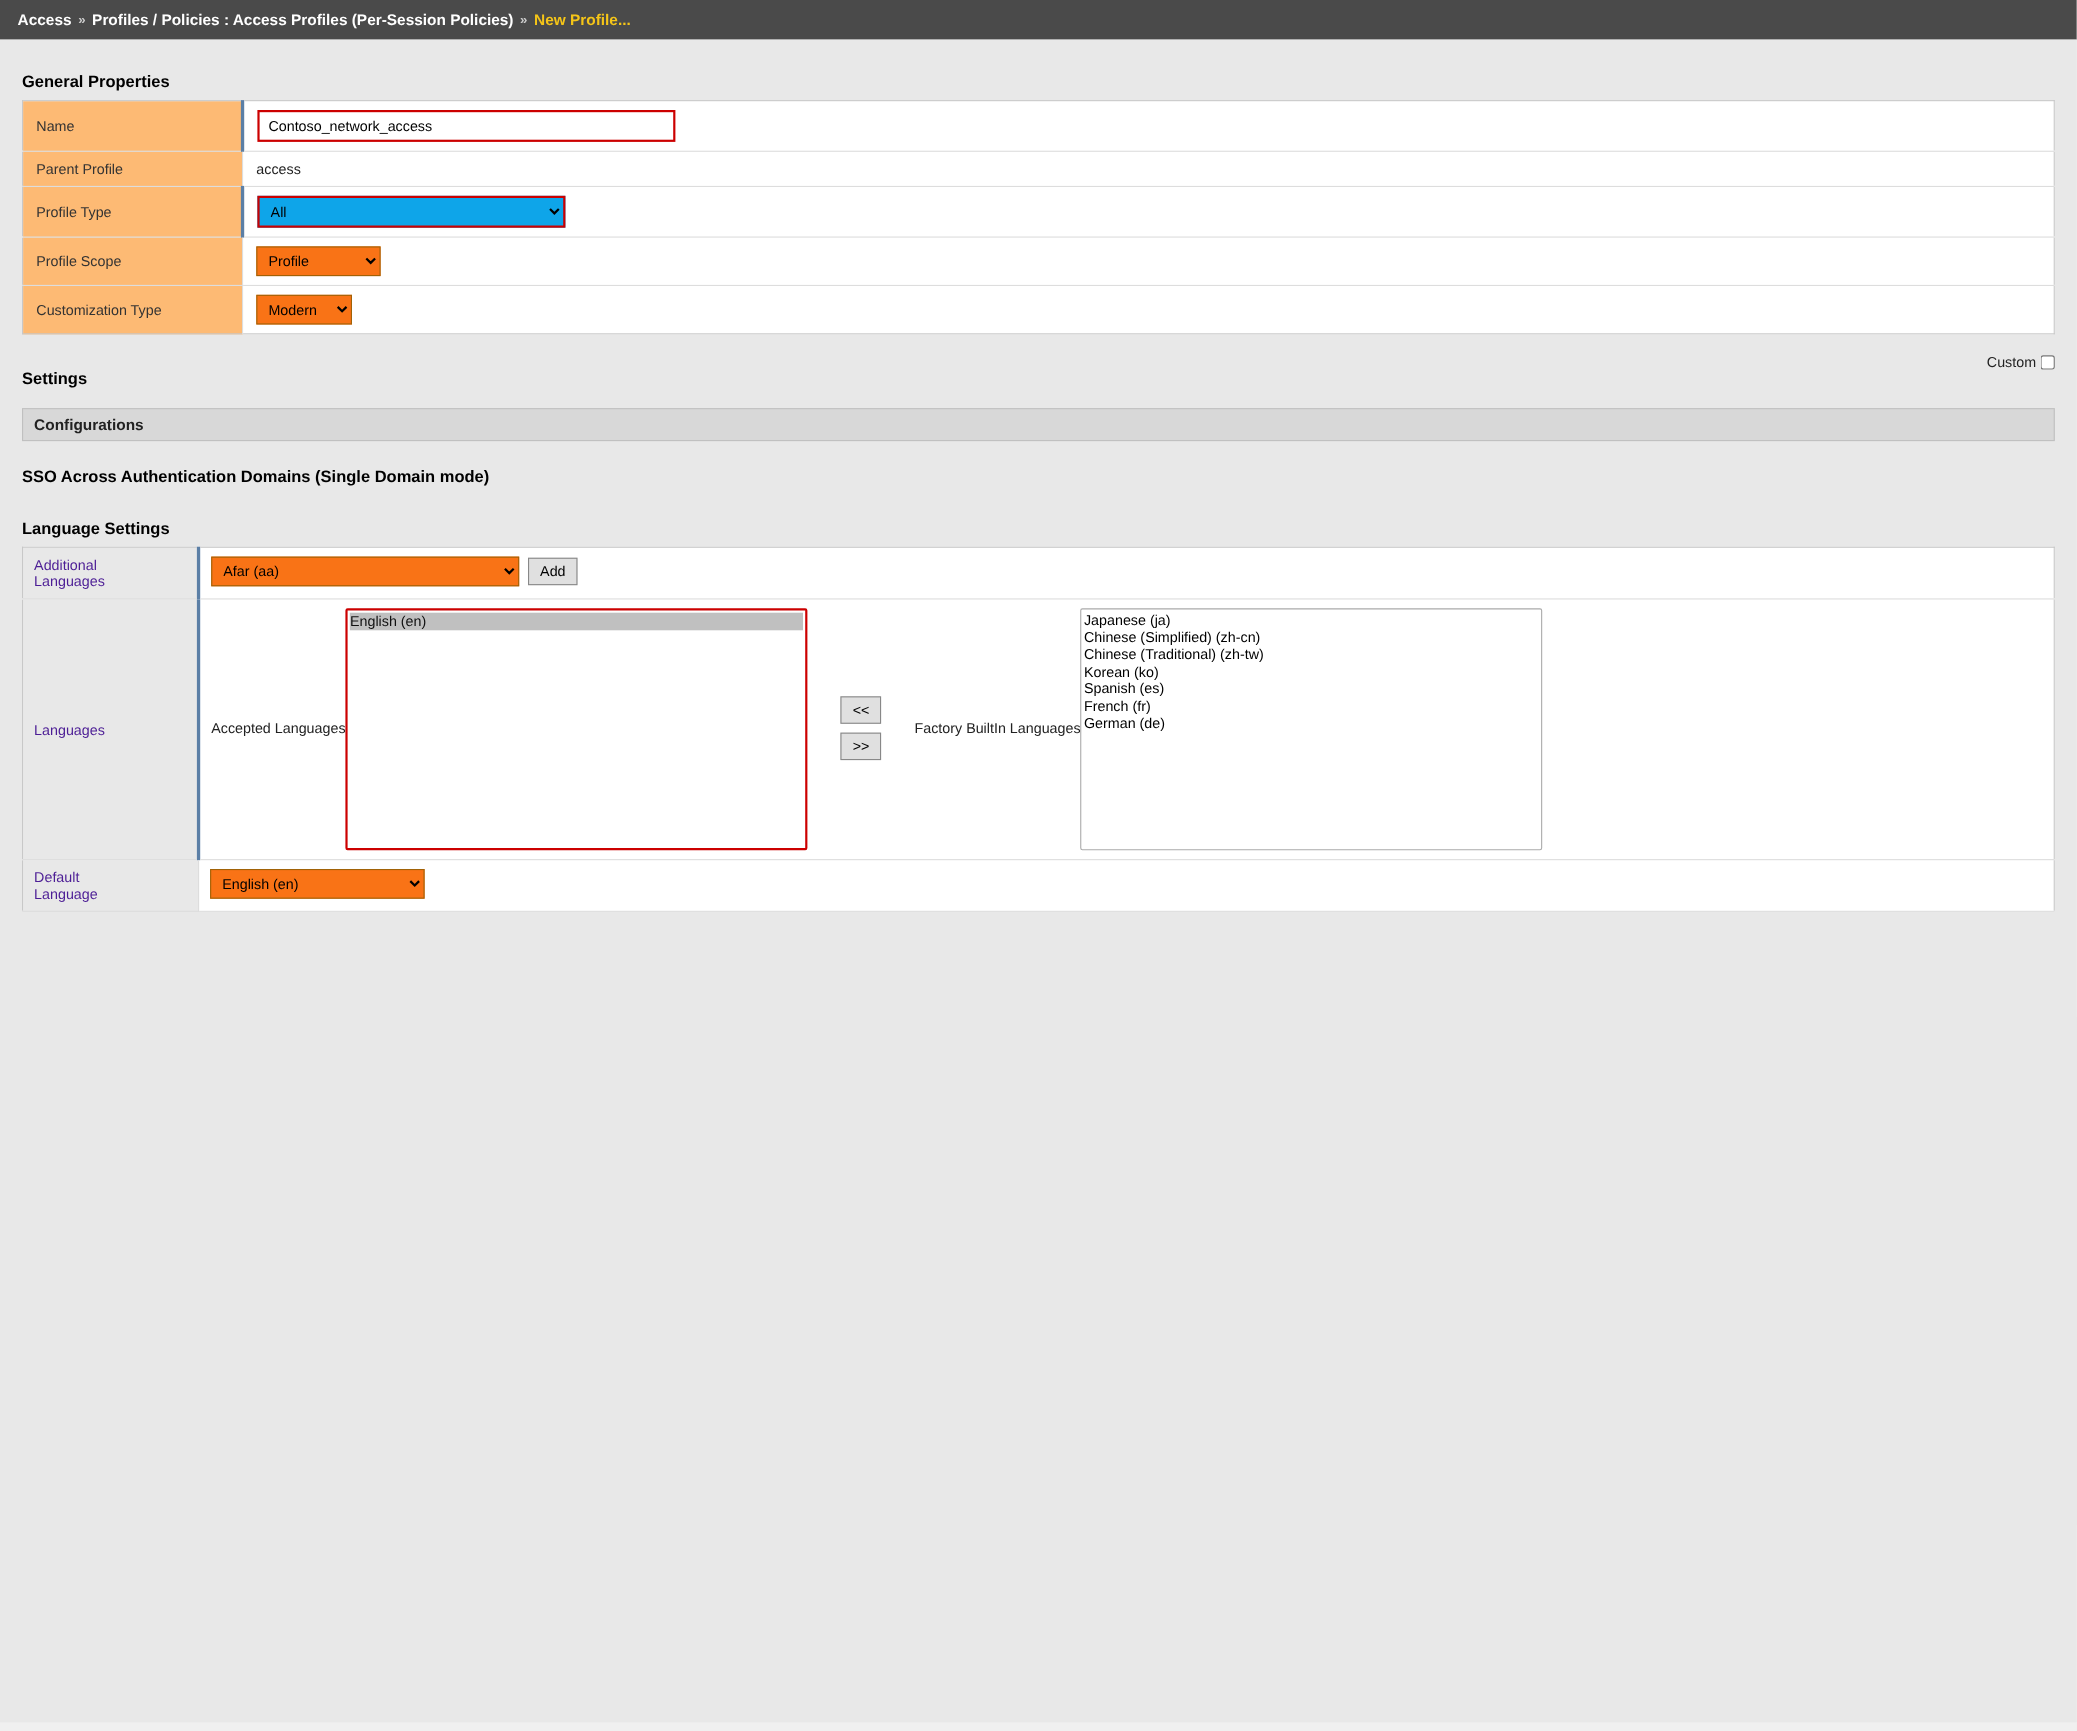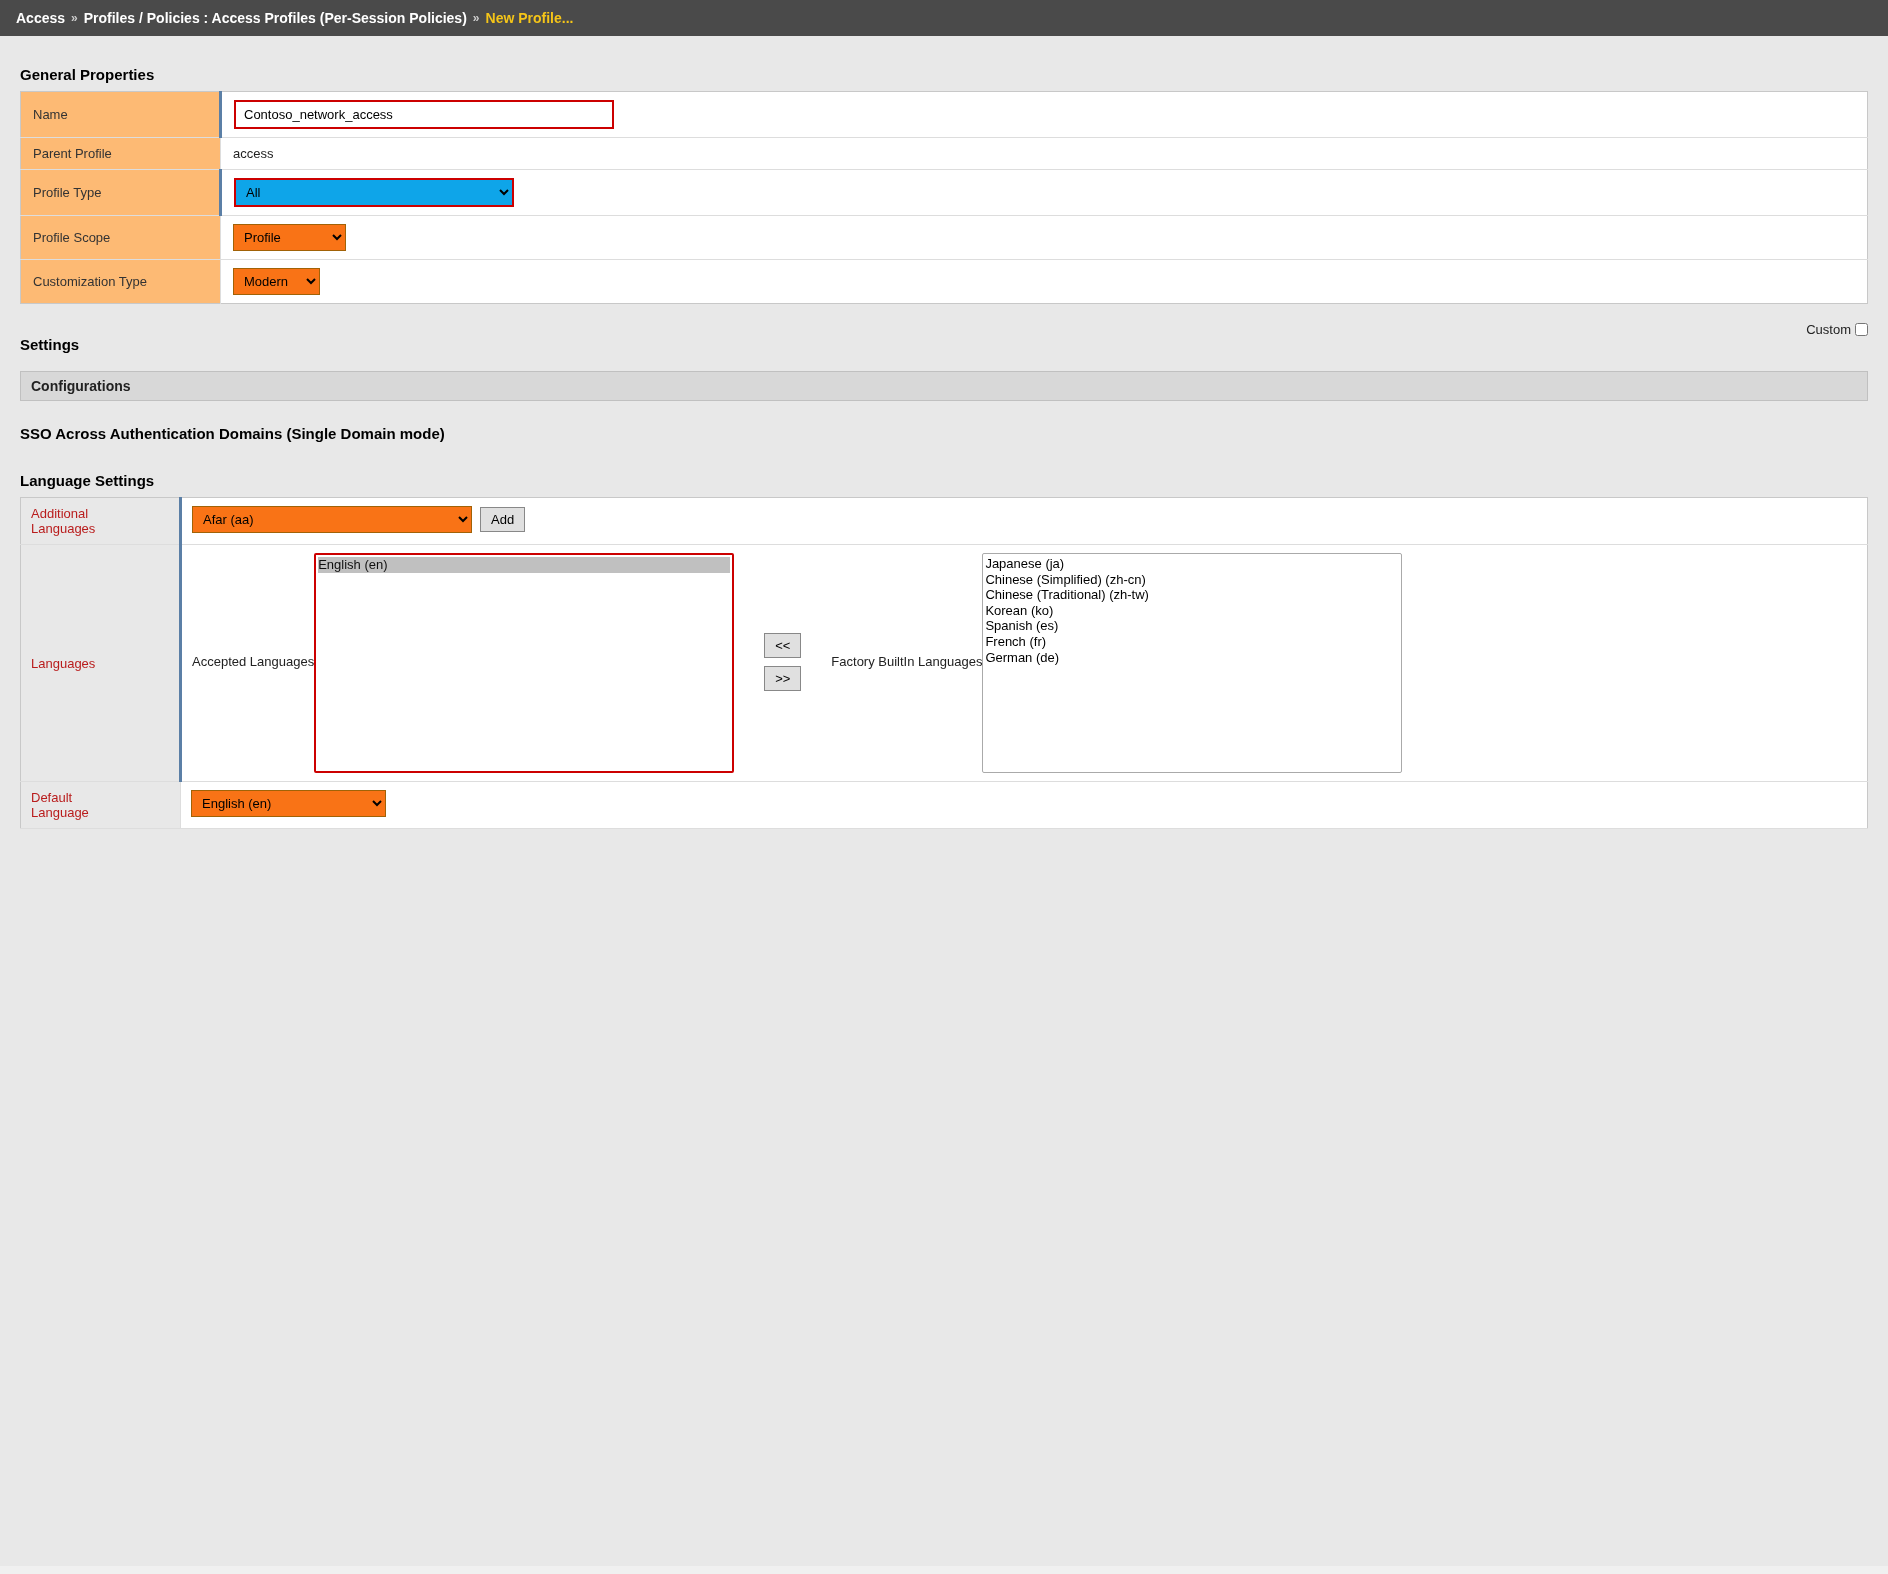--- a/index.html
+++ b/index.html
@@ -136,21 +136,21 @@
       border: 1px solid #c8c8c8;
     }
     .lang-table td {
       padding: 8px 10px;
       border-bottom: 1px solid #ddd;
       vertical-align: top;
     }
     .lang-table .label-cell {
       background: #e8e8e8;
       width: 160px;
-      color: #b91c1c;
+      color: #4c1d95;
       border-right: 3px solid #5b7fa6;
       vertical-align: middle;
     }
     .lang-table .label-cell.no-accent {
       border-right: 1px solid #ddd;
     }
 
     
     .lang-boxes {
       display: flex;

